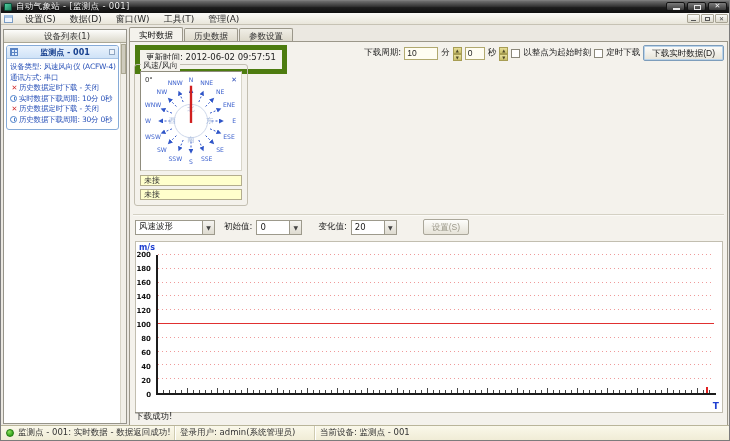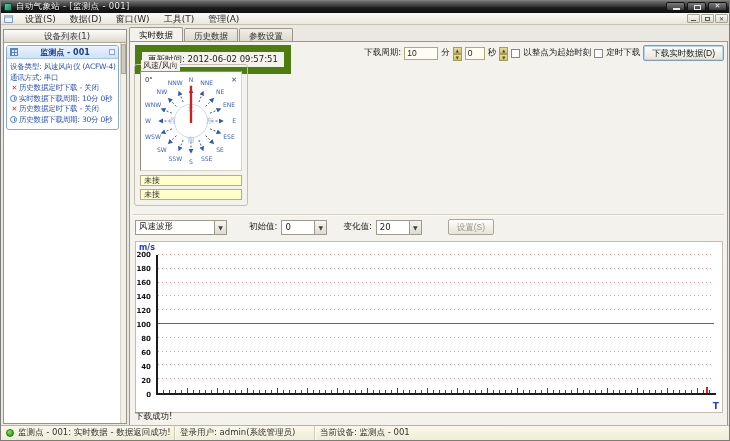--- a/index.html
+++ b/index.html
@@ -56,21 +56,21 @@
   
   .tabbar { position:absolute; left:128px; top:26px; height:14px; display:flex; align-items:flex-end; }
   .tab { height:13px; padding:0 9px; font-size:8.5px; line-height:14px; color:#333;
     background:linear-gradient(#f0eee6,#ddd9cb); border:1px solid #9b978a; border-bottom:none;
     border-radius:2px 2px 0 0; margin-right:1px; }
   .tab.active { height:14px; background:#f4f2ec; color:#111; position:relative; z-index:3; }
   .tab-content { position:absolute; left:128px; top:40px; width:599px; height:385px;
     background:#f4f2ec; border:1px solid #9b978a; }
 
   
-  .update-box { position:absolute; left:5px; top:3px; height:29px; border:7px solid #4d7c0f; padding:2px 6px 12px 6px;
+  .update-box { position:absolute; left:5px; top:3px; height:29px; border:5px solid #4d7c0f; padding:2px 6px 12px 6px;
     font-size:8.5px; color:#222; background:#f4f2ec; }
   .dl-controls { position:absolute; right:3px; top:3px; height:16px; display:flex; align-items:center; gap:3px; }
   .lbl { font-size:8.5px; color:#222; white-space:nowrap; }
   .num-input { height:13px; background:#fffdf2; border:1px solid #b1a96f; font-size:8.5px; padding:0 2px; color:#222; }
   .w-min { width:34px; } .w-sec { width:20px; }
   .spinner { width:9px; height:13px; display:flex; flex-direction:column; }
   .spin { flex:1; background:linear-gradient(#e7df9a,#c9bf6b); border:1px solid #a79d53; font-size:4px; line-height:5px;
     color:#4c4626; text-align:center; }
   .spin.up::before { content:"▲"; } .spin.dn::before { content:"▼"; }
   .checkbox { display:flex; align-items:center; gap:3px; }
@@ -90,21 +90,21 @@
   .wf1 { top:110px; } .wf2 { top:124px; }
 
   
   .hdivider { position:absolute; left:3px; right:3px; top:172px; height:2px; border-top:1px solid #d4d1c4; border-bottom:1px solid #fbfaf6; }
   .chart-controls { position:absolute; left:5px; top:177px; height:16px; display:flex; align-items:center; gap:4px; }
   .select { height:15px; background:#fff; border:1px solid #9d9a8c; display:flex; align-items:center; }
   .select .val { flex:1; font-size:8.5px; color:#222; padding:0 3px; white-space:nowrap; overflow:hidden; }
   .select .drop { width:12px; height:13px; background:linear-gradient(#f6f5f1,#dedbd0); border-left:1px solid #9d9a8c;
     font-size:6px; color:#444; text-align:center; line-height:13px; }
   .select .drop::before { content:"▼"; }
-  .sel-wave { width:92px; margin-right:18px; } .sel-init { width:46px; margin-right:12px; } .sel-chg { width:46px; margin-right:22px; }
+  .sel-wave { width:80px; margin-right:5px; } .sel-init { width:46px; margin-right:12px; } .sel-chg { width:46px; margin-right:22px; }
   .btn.disabled { color:#9b9889; border-color:#aaa79a; }
 
   
   .chart { position:absolute; left:5px; top:199px; width:588px; height:172px; background:#fff; border:1px solid #c2beb0; }
   .chart-ylabel { position:absolute; left:3px; top:1px; font-size:8px; font-weight:bold; color:#1f3fd0; }
   .chart-xlabel { position:absolute; right:3px; bottom:1px; font-size:9px; font-weight:bold; color:#1f3fd0; }
   .plot { position:absolute; left:20px; top:13px; right:6px; bottom:17px; border-left:2px solid #1c1c1c; border-bottom:2px solid #1c1c1c; }
   .gridline { position:absolute; left:0; right:2px; height:1px;
     background:repeating-linear-gradient(90deg,#ef9a9a 0 1px,transparent 1px 4px); }
   .gridline.ref { background:#e03030; }

